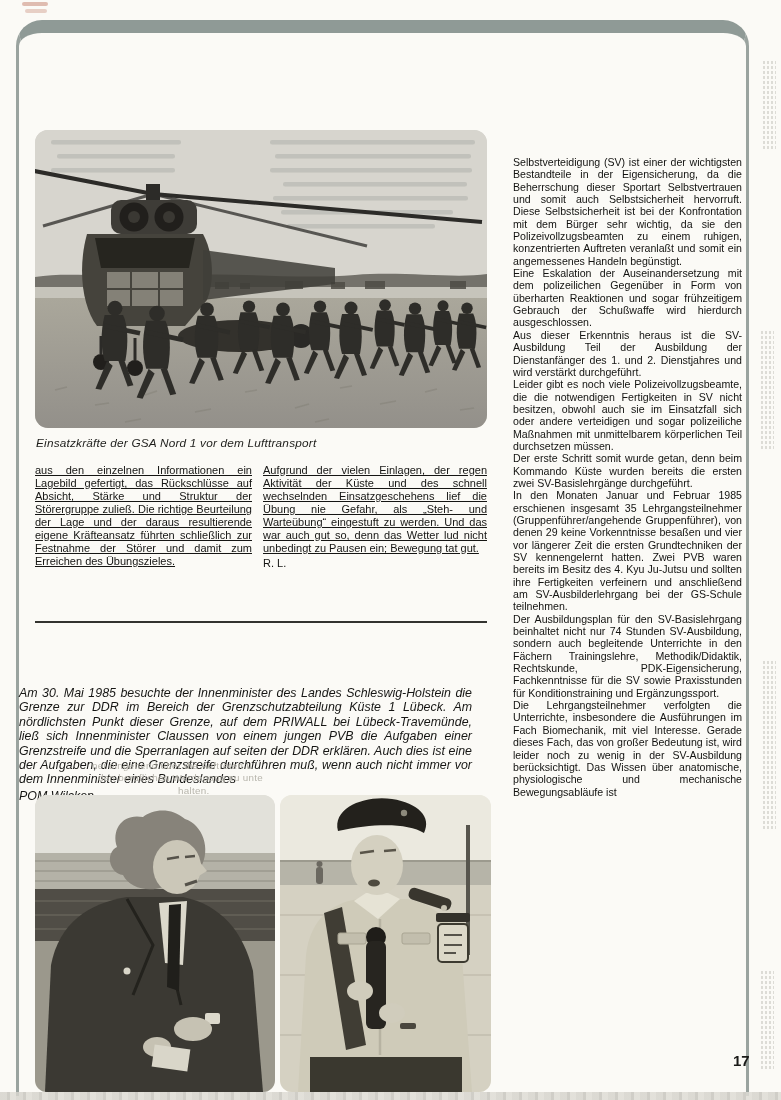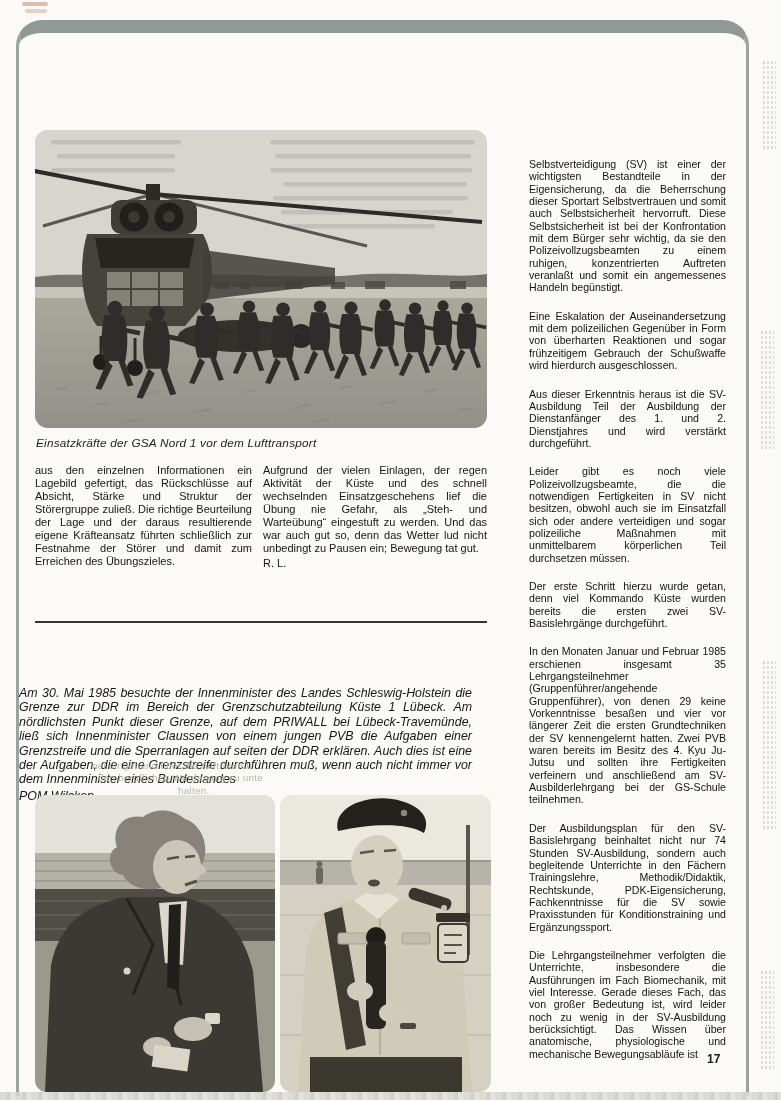--- a/index.html
+++ b/index.html
@@ -39,21 +39,21 @@
   .caption{
     position:absolute;left:36px;top:436px;width:452px;
     font-style:italic;font-size:11.8px;color:#1d1d1a;letter-spacing:.2px;
   }
 
   
   .col{position:absolute;top:464px;font-size:11px;line-height:13px;
        color:#151513;text-align:justify;}
   .col1{left:35px;width:217px;}
   .col2{left:263px;width:224px;}
-  .col p{margin:0;}
+  .col p{margin:0;text-decoration:underline;}
   .byline{text-align:left;margin-top:2px;}
 
   .divider{position:absolute;left:35px;top:621px;width:452px;height:2px;background:#33332f;}
 
   
   .mid{
     position:absolute;left:19px;top:650px;width:453px;
     font-style:italic;font-size:12.4px;line-height:14.4px;
     color:#161614;text-align:justify;margin-top:36px;
   }
@@ -69,23 +69,23 @@
   .bleed span{display:block;}
   .bleed .b2{padding-left:6px;}
   .bleed .b3{padding-left:86px;}
 
   
   .right-col{position:absolute;left:513px;top:142px;width:229px;color:#121210;}
   .headline{font-weight:bold;font-style:italic;font-size:19px;line-height:21px;
             letter-spacing:-.3px;color:#0d0d0b;margin:0;}
   .headline span{display:block;}
   .rbody{margin-top:14px;font-size:10.6px;line-height:12.35px;text-align:justify;}
-  .rbody p{margin:16px;}
-
-  .pagenum{position:absolute;left:707px;top:1052px;font-size:12px;font-weight:bold;color:#1a1a18;}
+  .rbody p{margin:0;}
+
+  .pagenum{position:absolute;left:733px;top:1052px;font-size:15px;font-weight:bold;color:#1a1a18;}
 
   
   .speckle{position:absolute;width:14px;opacity:.45;
     background-image:radial-gradient(#b9b7ae 1px, transparent 1.2px);
     background-size:4px 5px;}
   .sp1{left:762px;top:60px;height:90px;}
   .sp2{left:760px;top:330px;height:120px;}
   .sp3{left:762px;top:660px;height:170px;}
   .sp4{left:760px;top:970px;height:100px;}
   .bottom-strip{
@@ -291,21 +291,21 @@
       </svg>
     </div>
   </div>
 
   <div class="right-col">
     <div class="rbody">
       <p>Selbstverteidigung (SV) ist einer der wichtigsten Bestandteile in der Eigensicherung, da die Beherrschung dieser Sportart Selbstvertrauen und somit auch Selbstsicherheit hervorruft. Diese Selbstsicherheit ist bei der Konfrontation mit dem Bürger sehr wichtig, da sie den Polizeivollzugsbeamten zu einem ruhigen, konzentrierten Auftreten veranlaßt und somit ein angemessenes Handeln begünstigt.</p>
       <p>Eine Eskalation der Auseinandersetzung mit dem polizeilichen Gegenüber in Form von überharten Reaktionen und sogar frühzeitigem Gebrauch der Schußwaffe wird hierdurch ausgeschlossen.</p>
       <p>Aus dieser Erkenntnis heraus ist die SV-Ausbildung Teil der Ausbildung der Dienstanfänger des 1. und 2. Dienstjahres und wird verstärkt durchgeführt.</p>
       <p>Leider gibt es noch viele Polizeivollzugsbeamte, die die notwendigen Fertigkeiten in SV nicht besitzen, obwohl auch sie im Einsatzfall sich oder andere verteidigen und sogar polizeiliche Maßnahmen mit unmittelbarem körperlichen Teil durchsetzen müssen.</p>
-      <p>Der erste Schritt hierzu wurde getan, denn viel Kommando Küste wurden bereits die ersten zwei SV-Basislehrgänge durchgeführt.</p>
+      <p>Der erste Schritt somit wurde getan, denn beim Kommando Küste wurden bereits die ersten zwei SV-Basislehrgänge durchgeführt.</p>
       <p>In den Monaten Januar und Februar 1985 erschienen insgesamt 35 Lehrgangsteilnehmer (Gruppenführer/angehende Gruppenführer), von denen 29 keine Vorkenntnisse besaßen und vier vor längerer Zeit die ersten Grundtechniken der SV kennengelernt hatten. Zwei PVB waren bereits im Besitz des 4. Kyu Ju-Jutsu und sollten ihre Fertigkeiten verfeinern und anschließend am SV-Ausbilderlehrgang bei der GS-Schule teilnehmen.</p>
       <p>Der Ausbildungsplan für den SV-Basislehrgang beinhaltet nicht nur 74 Stunden SV-Ausbildung, sondern auch begleitende Unterrichte in den Fächern Trainingslehre, Methodik/Didaktik, Rechtskunde, PDK-Eigensicherung, Fachkenntnisse für die SV sowie Praxisstunden für Konditionstraining und Ergänzungssport.</p>
       <p>Die Lehrgangsteilnehmer verfolgten die Unterrichte, insbesondere die Ausführungen im Fach Biomechanik, mit viel Interesse. Gerade dieses Fach, das von großer Bedeutung ist, wird leider noch zu wenig in der SV-Ausbildung berücksichtigt. Das Wissen über anatomische, physiologische und mechanische Bewegungsabläufe ist</p>
     </div>
   </div>
 
   <div class="pagenum">17</div>
 
   <div class="speckle sp1"></div>
   <div class="speckle sp2"></div>

